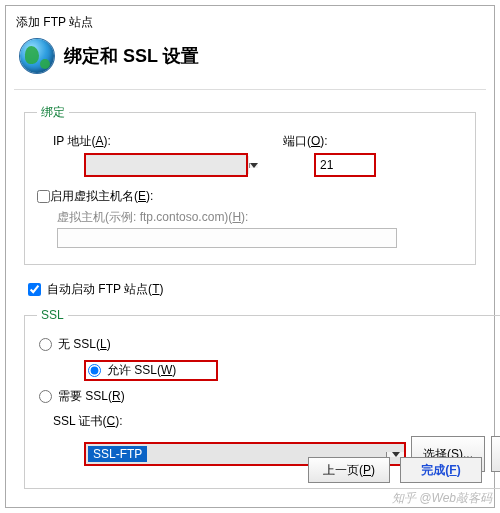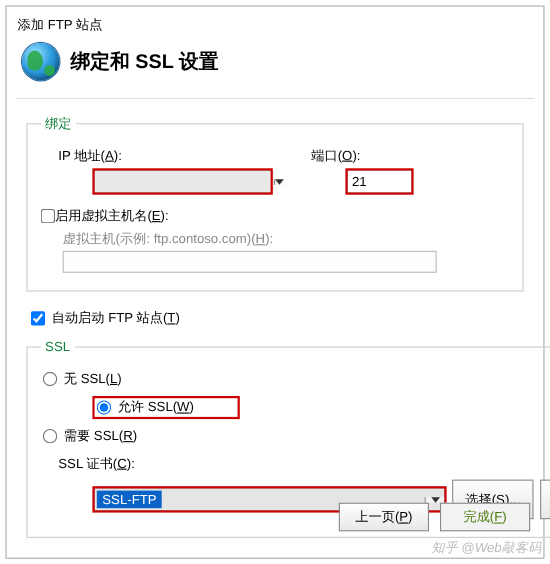--- a/index.html
+++ b/index.html
@@ -146,23 +146,24 @@
   .btn {
     min-width: 74px;
     height: 36px;
     padding: 2px 10px;
     border: 1px solid #888;
     background: linear-gradient(#fefefe, #e8e8e8);
     font: inherit;
     cursor: pointer;
   }
   .btn:disabled {
-    color: #4d7c0f;
+    color: #1d4ed8;
     background: #f2f2f2;
     cursor: default;
+    font-weight: bold;
   }
 
   .footer {
     position: absolute;
     bottom: 24px; right: 12px;
     display: flex; gap: 10px;
   }
   .footer .btn { min-width: 82px; height: 26px; }
 
   .hl { outline: 2px solid #c00; outline-offset: -1px; margin-left: 48px; }

